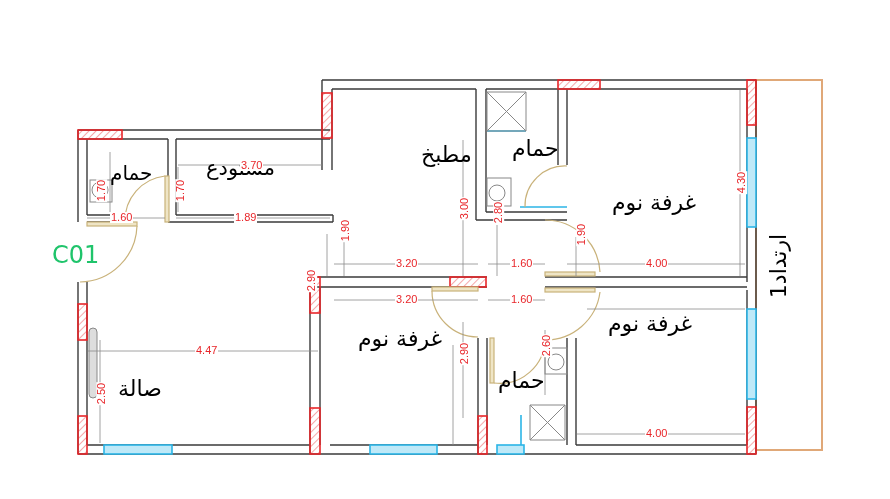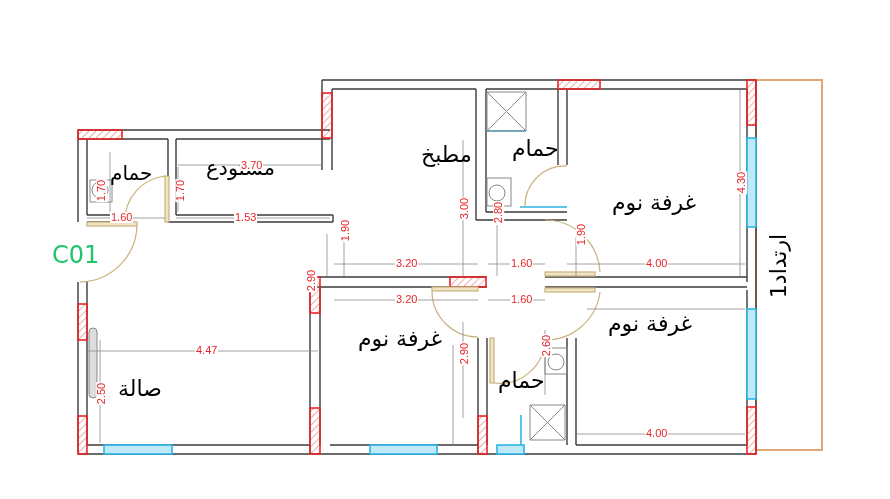--- a/index.html
+++ b/index.html
@@ -172,21 +172,21 @@
 <div class="room-label" style="left:498px;top:370px;">حمام</div>
 <div class="room-label" style="left:608px;top:313px;">غرفة نوم</div>
 
 <div class="code" style="left:52px;top:243px;text-align:center;">C01</div>
 <div class="ext-label" style="left:747px;top:255px;">ارتداد1</div>
 
 <div class="dim" style="left:240px;top:160px;">3.70</div>
 <div class="dim v" style="left:90px;top:185px;">1.70</div>
 <div class="dim v" style="left:169px;top:185px;">1.70</div>
 <div class="dim" style="left:110px;top:212px;">1.60</div>
-<div class="dim" style="left:234px;top:212px;">1.53</div>
+<div class="dim" style="left:234px;top:212px;">1.89</div>
 <div class="dim v" style="left:334px;top:225px;">1.90</div>
 <div class="dim v" style="left:453px;top:203px;">3.00</div>
 <div class="dim v" style="left:487px;top:207px;">2.80</div>
 <div class="dim v" style="left:570px;top:229px;">1.90</div>
 <div class="dim v" style="left:730px;top:177px;">4.30</div>
 <div class="dim" style="left:395px;top:258px;">3.20</div>
 <div class="dim" style="left:510px;top:258px;">1.60</div>
 <div class="dim" style="left:645px;top:258px;">4.00</div>
 <div class="dim v" style="left:300px;top:275px;">2.90</div>
 <div class="dim" style="left:395px;top:294px;">3.20</div>

